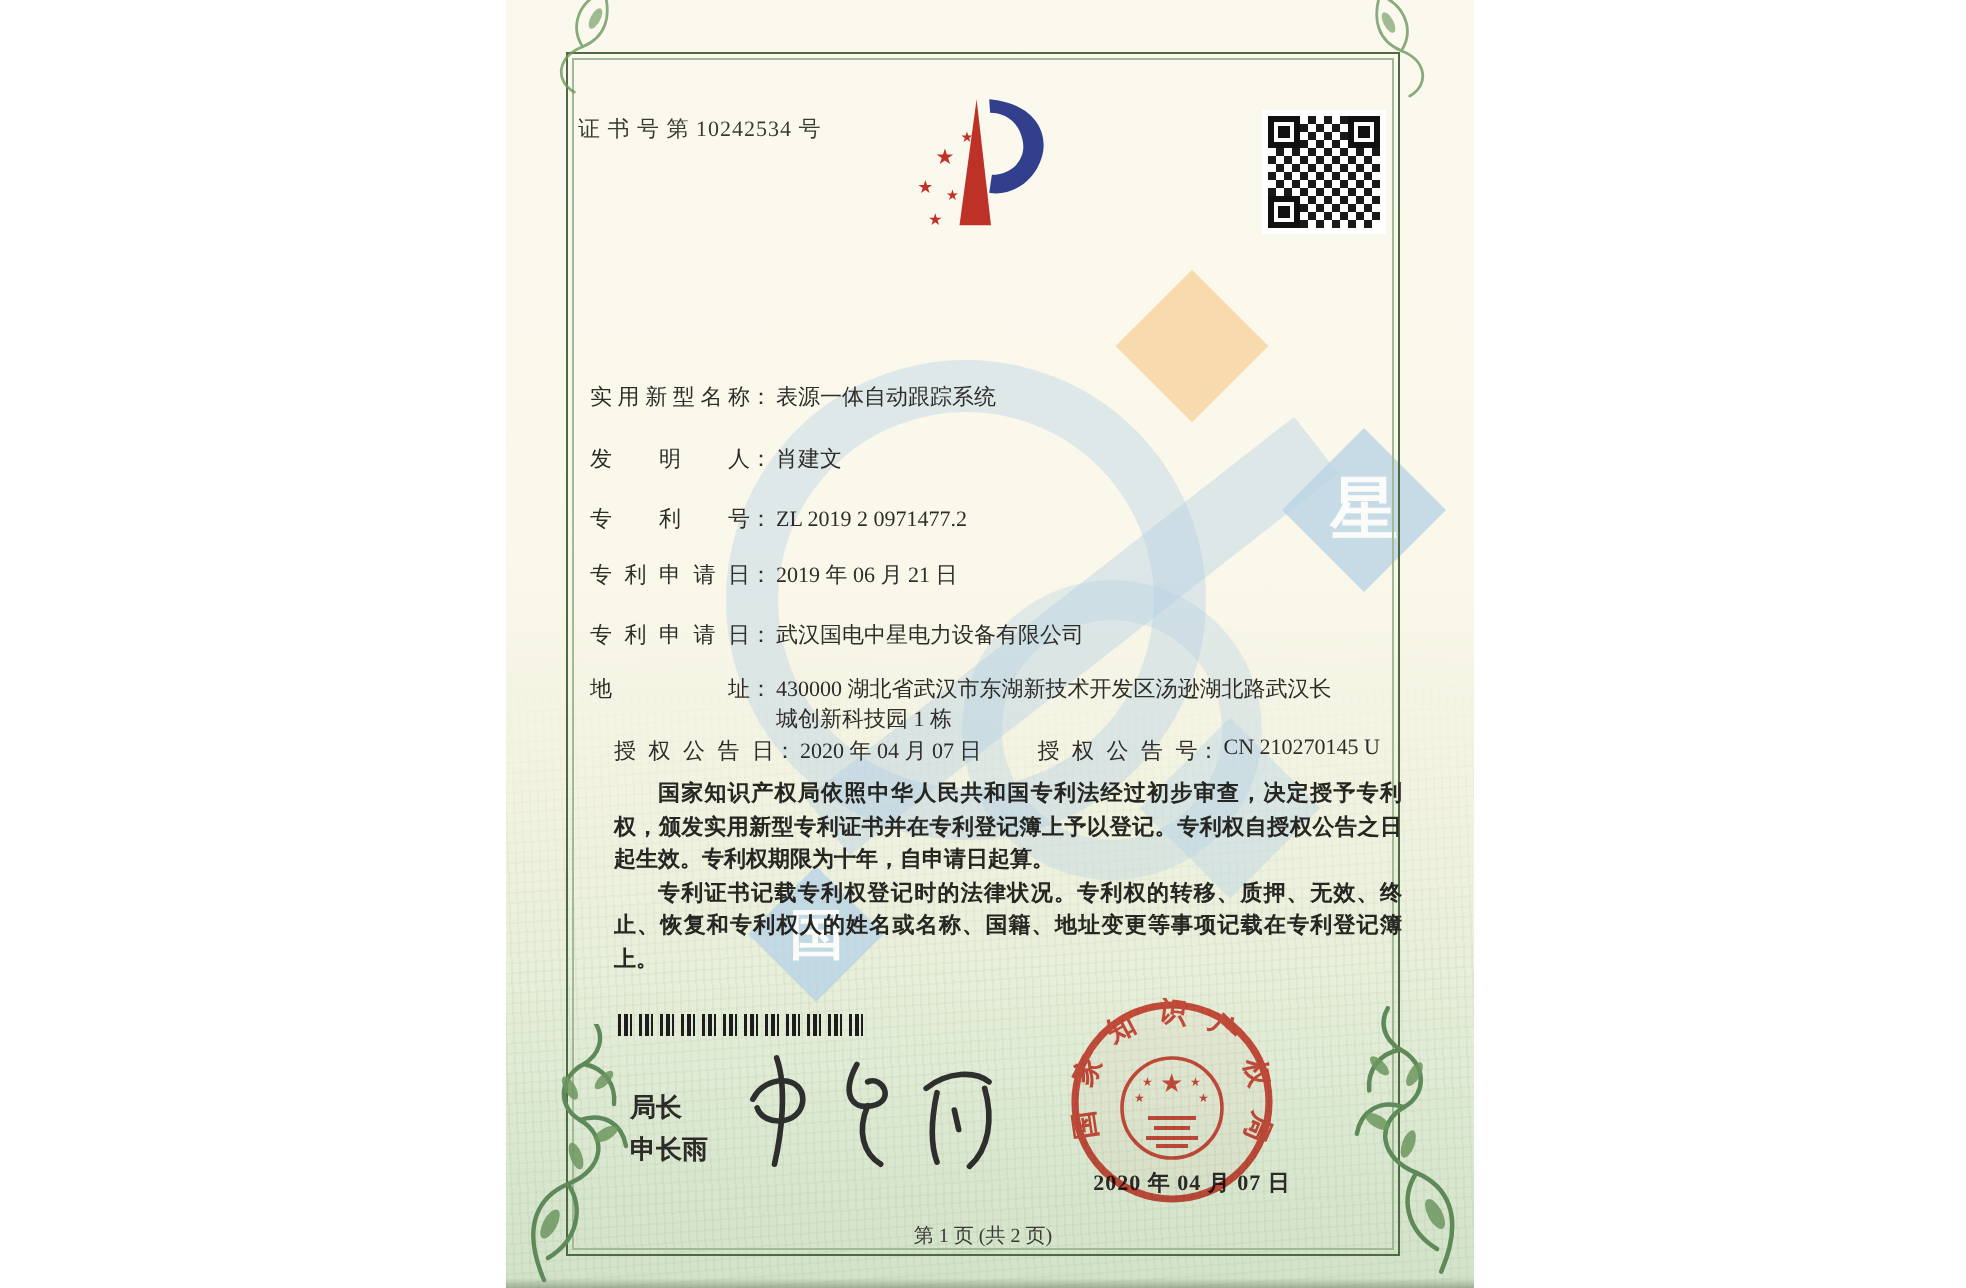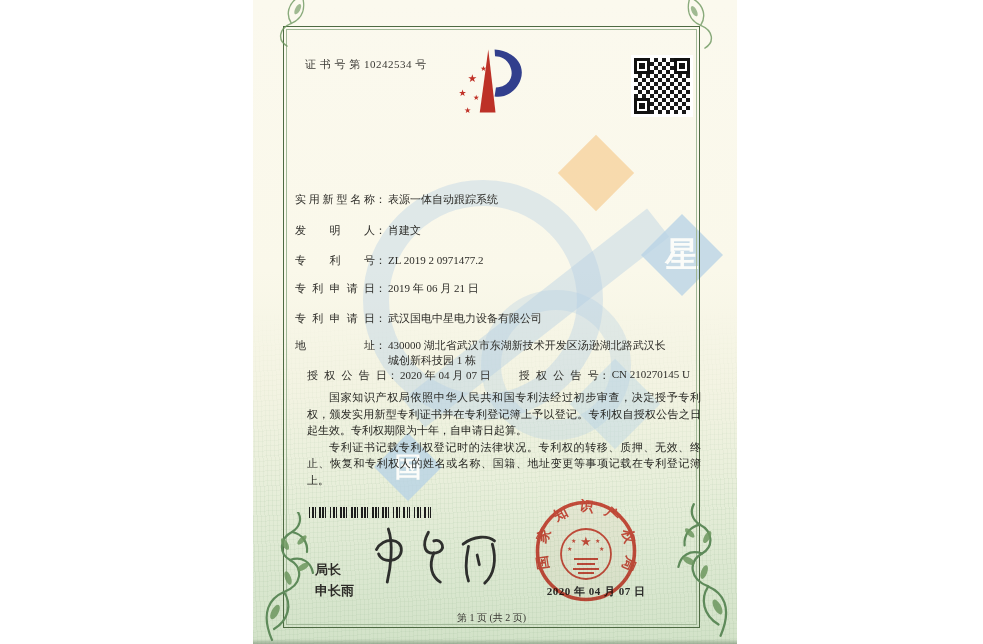--- a/index.html
+++ b/index.html
@@ -43,21 +43,21 @@
   .wm-d-guo  .wm-char { font-size:27px; }
 
   
   .flourish { position:absolute; z-index:2; pointer-events:none; }
   .fl-bl { left:4px;  top:512px; width:72px; height:130px; }
   .fl-br { left:410px; top:500px; width:72px; height:142px; transform:scaleX(-1); }
   .fl-tl { left:6px;  top:-12px; width:52px; height:92px; transform:rotate(180deg); }
   .fl-tr { left:428px; top:-10px; width:52px; height:92px; transform:rotate(180deg) scaleX(-1); }
 
   
-  .cert-no { position:absolute; left:52px; top:57px; z-index:3; font-size:11px; letter-spacing:.5px; color:#3a3934; }
+  .cert-no { position:absolute; left:36px; top:57px; z-index:3; font-size:11px; letter-spacing:.5px; color:#3a3934; }
   .logo { position:absolute; left:202px; top:44px; width:72px; height:76px; z-index:3; }
   .qr { position:absolute; left:378px; top:55px; width:62px; height:62px; background:#fff; padding:3px; z-index:3; }
   .qr-pattern { position:relative; width:100%; height:100%;
       background:repeating-conic-gradient(#191919 0% 25%, #ffffff 0% 50%); background-size:8px 8px; }
   .qr-finder { position:absolute; width:16px; height:16px; background:#fff; border:3px solid #111; }
   .qr-finder::after { content:""; position:absolute; inset:2px; background:#111; }
   .qr-f-tl { left:0; top:0; } .qr-f-tr { right:0; top:0; } .qr-f-bl { left:0; bottom:0; }
 
   .title { position:absolute; left:0; right:0; top:128px; z-index:3; text-align:center;
            font-size:25px; font-weight:bold; letter-spacing:6px; color:#2b2a26; }
@@ -70,28 +70,28 @@
   .row-name { top:192px; } .row-inventor { top:223px; } .row-patno { top:253px; }
   .row-appdate { top:281px; } .row-patentee { top:311px; } .row-address { top:338px; }
   .row-address .f-value { width:288px; line-height:15px;font-family:Liberation Serif, serif; }
   .grant-row { position:absolute; left:54px; top:368px; z-index:3; font-size:11px; color:#2e2d29; display:flex; }
   .grant-pair { display:flex; }
   .grant-pair2 { margin-left:28px; }
 
   
   .body-text { position:absolute; left:54px; top:389px; width:394px; z-index:3;
                font-size:11px; line-height:16.5px; color:#262622; text-align:justify; }
-  .body-text p { text-indent:2em; margin:0; }
+  .body-text p { text-indent:2em; margin:0;font-weight:bold; }
 
   
   .barcode { position:absolute; left:56px; top:507px; width:124px; height:11px; z-index:3;
       background:repeating-linear-gradient(90deg,#1d1d1d 0 1.5px,transparent 1.5px 3px,#1d1d1d 3px 5px,
                  transparent 5px 6px,#1d1d1d 6px 7px,transparent 7px 10.5px); }
   .signer { position:absolute; left:62px; top:543px; z-index:3; font-size:13px; font-weight:600;
-            color:#2c2b27; line-height:21px;margin-top:16px; }
+            color:#2c2b27; line-height:21px; }
   .signature { position:absolute; left:118px; top:522px; width:130px; height:66px; z-index:4; }
 
   .seal { position:absolute; left:281px; top:499px; width:104px; height:104px; z-index:4;
           opacity:.88; mix-blend-mode:multiply; }
   .seal-date { position:absolute; left:285px; top:584px; width:116px; z-index:3; text-align:center;
                font-size:11px; font-weight:bold; color:#2a2a28; letter-spacing:.5px; }
 
   .page-footer { position:absolute; left:30px; top:611px; width:417px; z-index:3;
                  text-align:center; font-size:10px; color:#3a3934; }
 </style>

